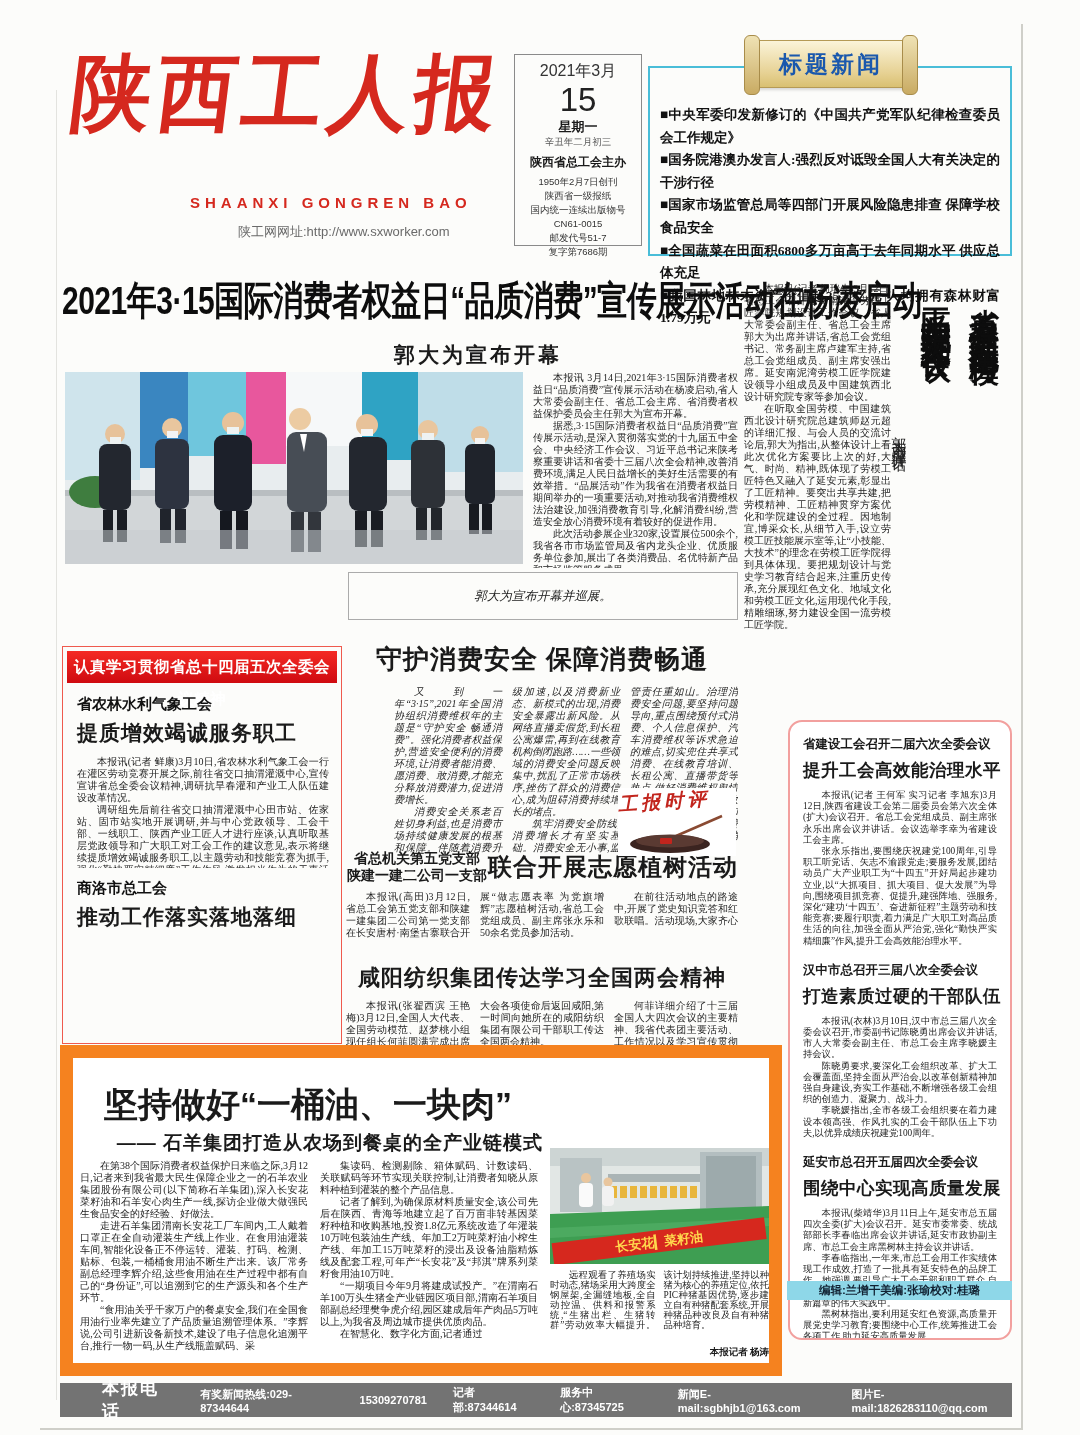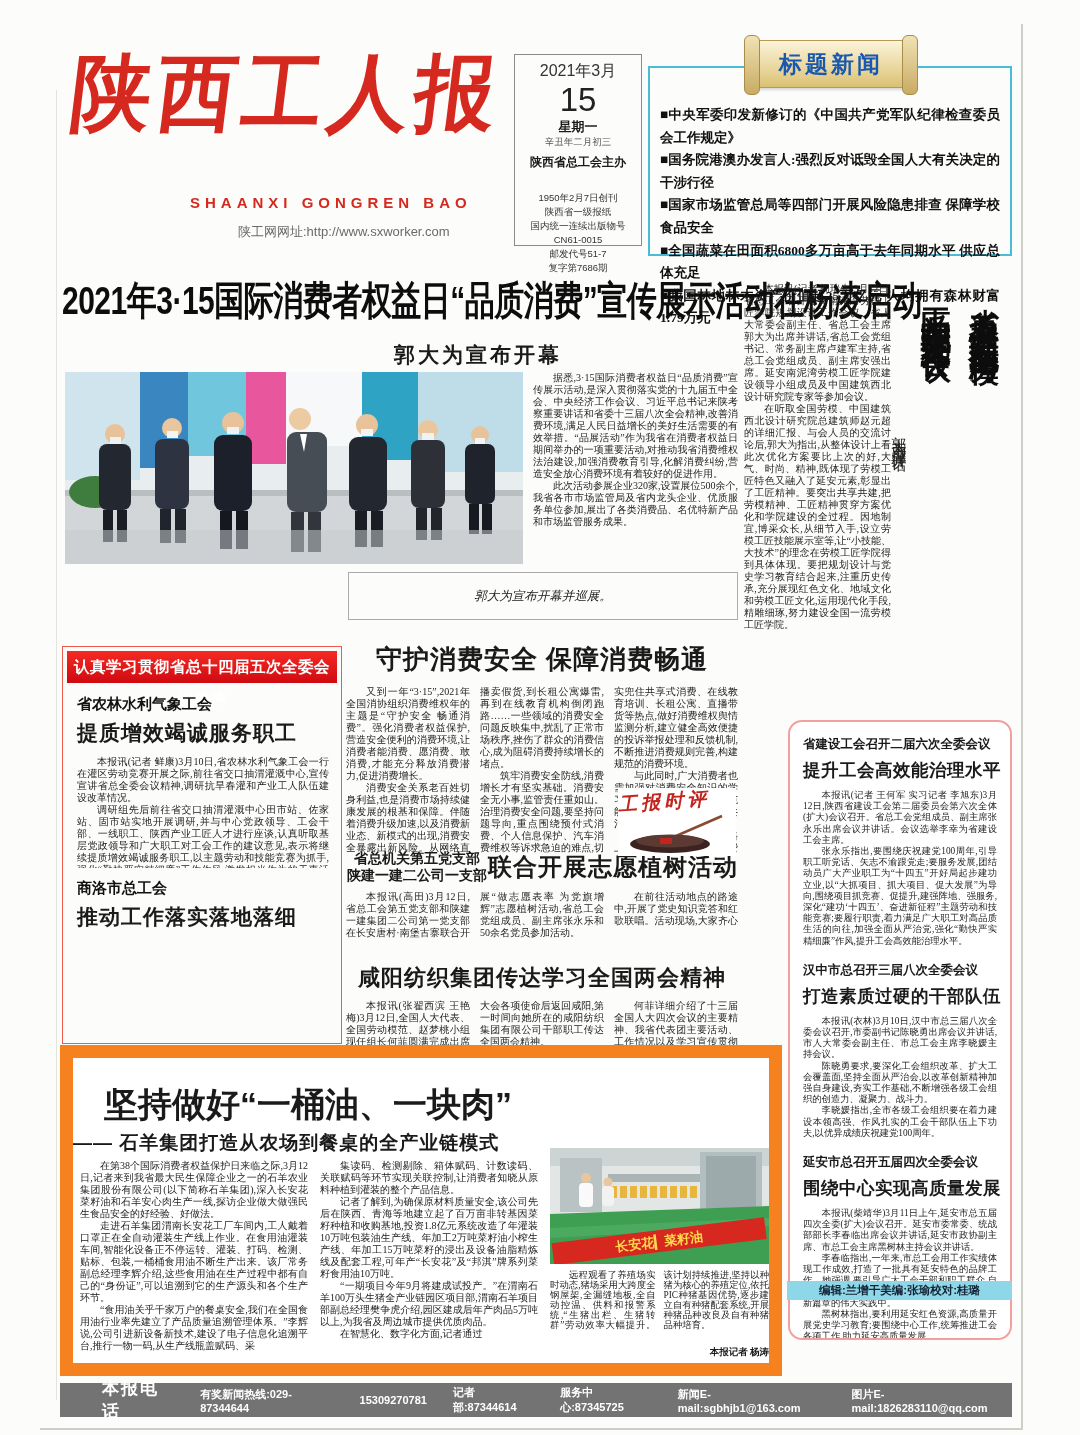--- a/index.html
+++ b/index.html
@@ -11,21 +11,21 @@
   .mast-title{left:78px;top:38px;font-size:80px;font-weight:900;color:#d5281e;
     letter-spacing:6px;transform:skewX(-7deg) scaleY(1.05);transform-origin:left top;white-space:nowrap;}
   .mast-en{left:190px;top:194px;font-size:15px;font-weight:bold;letter-spacing:5px;color:#d5281e;}
   .mast-web{left:238px;top:223px;font-size:13px;color:#6a6a6a;}
   .datebox{left:514px;top:54px;width:128px;height:192px;border:1px solid #8a8a8a;text-align:center;
     display:flex;flex-direction:column;align-items:center;padding-top:6px;box-sizing:border-box;}
   .db-ym{font-size:16px;color:#333;}
   .db-day{font-size:33px;line-height:36px;color:#222;}
   .db-week{font-size:13px;font-weight:bold;}
   .db-lunar{font-size:9.5px;color:#555;margin-bottom:5px;}
-  .db-org{font-size:12px;font-weight:bold;margin-bottom:20px;}
+  .db-org{font-size:12px;font-weight:bold;margin-bottom:4px;}
   .db-s{font-size:9.5px;line-height:14px;color:#333;}
   
   .hlbox{left:648px;top:66px;width:364px;height:190px;border:2px solid #49bdd8;box-sizing:border-box;
     padding:36px 10px 0 10px;}
   .hl-item{font-size:13.5px;font-weight:bold;line-height:22.6px;text-align:justify;
     font-family:"Liberation Serif","DejaVu Serif",serif;color:#111;}
   .scroll{left:752px;top:40px;width:156px;height:46px;z-index:3;
     background:linear-gradient(#fbf4d9,#e6d193 70%,#d9c071);border:1px solid #b59a55;border-radius:4px;
     display:flex;align-items:center;justify-content:center;box-shadow:2px 2px 3px rgba(0,0,0,.15);}
   .scroll:before,.scroll:after{content:"";position:absolute;top:-6px;width:14px;height:58px;
@@ -55,21 +55,21 @@
     background:linear-gradient(#f42a24,#cf0a10);color:#fff;font-size:15.5px;font-weight:800;
     text-align:center;line-height:32px;letter-spacing:0.5px;}
   .lb-sec{position:absolute;left:14px;right:12px;}
   .kicker{font-size:15px;font-weight:bold;color:#111;}
   .lb-head{font-size:21px;font-weight:800;margin-top:5px;letter-spacing:1px;}
   .lb-body{margin-top:9px;height:112px;overflow:hidden;}
   
   .commentary{left:346px;top:642px;width:392px;}
   .c-head{font-size:26px;font-weight:900;text-align:center;letter-spacing:1px;white-space:nowrap;}
   .c-body{margin-top:9px;height:172px;overflow:hidden;column-count:3;column-gap:10px;}
-  .kai{}
+  .kai{font-style:italic;margin-left:48px;}
   .stamp{position:absolute;left:272px;top:146px;width:118px;height:68px;background:#fff;z-index:2;}
   .stamp-text{color:#c2251d;font-size:19px;font-weight:800;font-style:italic;letter-spacing:4px;
     transform:rotate(-4deg);}
   .tree{left:346px;top:850px;width:392px;}
   .tree-row{display:flex;align-items:center;}
   .tree-kicker{width:158px;text-align:center;font-size:14px;font-weight:bold;line-height:17px;}
   .tree-head{flex:1;font-size:24px;font-weight:900;white-space:nowrap;letter-spacing:1px;}
   .tree-body{margin-top:7px;height:56px;overflow:hidden;column-count:3;column-gap:10px;}
   .xianyang{left:346px;top:963px;width:392px;}
   .x-head{font-size:22px;font-weight:900;text-align:center;white-space:nowrap;letter-spacing:1px;}
@@ -77,21 +77,21 @@
   
   .rightbox{left:788px;top:720px;width:224px;height:620px;border:2px solid #f2a09e;border-radius:14px;
     box-sizing:border-box;padding:14px 13px;overflow:hidden;background:#fff;}
   .rb-kicker{font-size:12.5px;font-weight:bold;}
   .rb-head{font-size:17.5px;font-weight:900;margin:5px 0 8px 0;white-space:nowrap;letter-spacing:0.5px;}
   .rb-body{font-size:9.3px;line-height:11.2px;}
   .rb-sec{margin-bottom:15px;}
   
   .featbox{left:60px;top:1045px;width:722px;height:331px;border:13px solid #f5821f;box-sizing:border-box;background:#fff;}
   .f-head{left:73px;top:1082px;width:470px;text-align:center;font-size:34px;font-weight:900;white-space:nowrap;}
-  .f-sub{left:73px;top:1130px;width:470px;text-align:left;font-size:19px;font-weight:700;letter-spacing:1px;}
+  .f-sub{left:73px;top:1130px;width:470px;text-align:right;font-size:19px;font-weight:700;letter-spacing:1px;}
   .f-col{top:1160px;height:198px;overflow:hidden;}
   .f-col1{left:80px;width:228px;}
   .f-col2{left:320px;width:218px;}
   .photo2{left:550px;top:1148px;width:219px;height:116px;}
   .f-col3{left:550px;top:1270px;width:219px;height:74px;overflow:hidden;column-count:2;column-gap:8px;}
   .f-byline{left:550px;top:1346px;width:219px;text-align:right;font-size:9.5px;font-weight:bold;
     font-family:"Liberation Serif","DejaVu Serif",serif;}
   .f-small{font-size:9.4px;line-height:10px;}
   
   .editbar{left:787px;top:1281px;width:225px;height:19px;background:#8ed7e8;display:flex;
@@ -203,20 +203,21 @@
           <rect x="8" y="12" width="10" height="6" fill="#f4f4f4"></rect>
           <rect x="-2" y="18" width="30" height="60" rx="7" fill="#1f232b"></rect>
           <rect x="2" y="78" width="10" height="30" fill="#171a20"></rect>
           <rect x="15" y="78" width="10" height="30" fill="#171a20"></rect>
         </g>
     </g>
     <rect x="0" y="158" width="458" height="34" fill="#c7cccf" opacity="0.55"></rect>
   </svg>
 
   <div class="abs leadcol news">
+    <p>本报讯 3月14日,2021年3·15国际消费者权益日“品质消费”宣传展示活动在杨凌启动,省人大常委会副主任、省总工会主席、省消费者权益保护委员会主任郭大为宣布开幕。</p>
     <p>据悉,3·15国际消费者权益日“品质消费”宣传展示活动,是深入贯彻落实党的十九届五中全会、中央经济工作会议、习近平总书记来陕考察重要讲话和省委十三届八次全会精神,改善消费环境,满足人民日益增长的美好生活需要的有效举措。“品展活动”作为我省在消费者权益日期间举办的一项重要活动,对推动我省消费维权法治建设,加强消费教育引导,化解消费纠纷,营造安全放心消费环境有着较好的促进作用。</p>
     <p>此次活动参展企业320家,设置展位500余个,我省各市市场监管局及省内龙头企业、优质服务单位参加,展出了各类消费品、名优特新产品和市场监管服务成果。</p>
 
   </div>
 
   <div class="abs caption">郭大为宣布开幕并巡展。</div>
 
   <div class="abs yanancol news">
     <p>本报讯(记者 阎瑞先)3月12日,省总工会召开延安南泥湾劳模工匠学院规划设计工作会议。省人大常委会副主任、省总工会主席郭大为出席并讲话,省总工会党组书记、常务副主席卢建军主持,省总工会党组成员、副主席安强出席。延安南泥湾劳模工匠学院建设领导小组成员及中国建筑西北设计研究院专家等参加会议。</p>
     <p>在听取全国劳模、中国建筑西北设计研究院总建筑师赵元超的详细汇报、与会人员的交流讨论后,郭大为指出,从整体设计上看此次优化方案要比上次的好,大气、时尚、精神,既体现了劳模工匠特色又融入了延安元素,彰显出了工匠精神。要突出共享共建,把劳模精神、工匠精神贯穿方案优化和学院建设的全过程。因地制宜,博采众长,从细节入手,设立劳模工匠技能展示室等,让“小技能、大技术”的理念在劳模工匠学院得到具体体现。要把规划设计与党史学习教育结合起来,注重历史传承,充分展现红色文化、地域文化和劳模工匠文化,运用现代化手段,精雕细琢,努力建设全国一流劳模工匠学院。</p>

